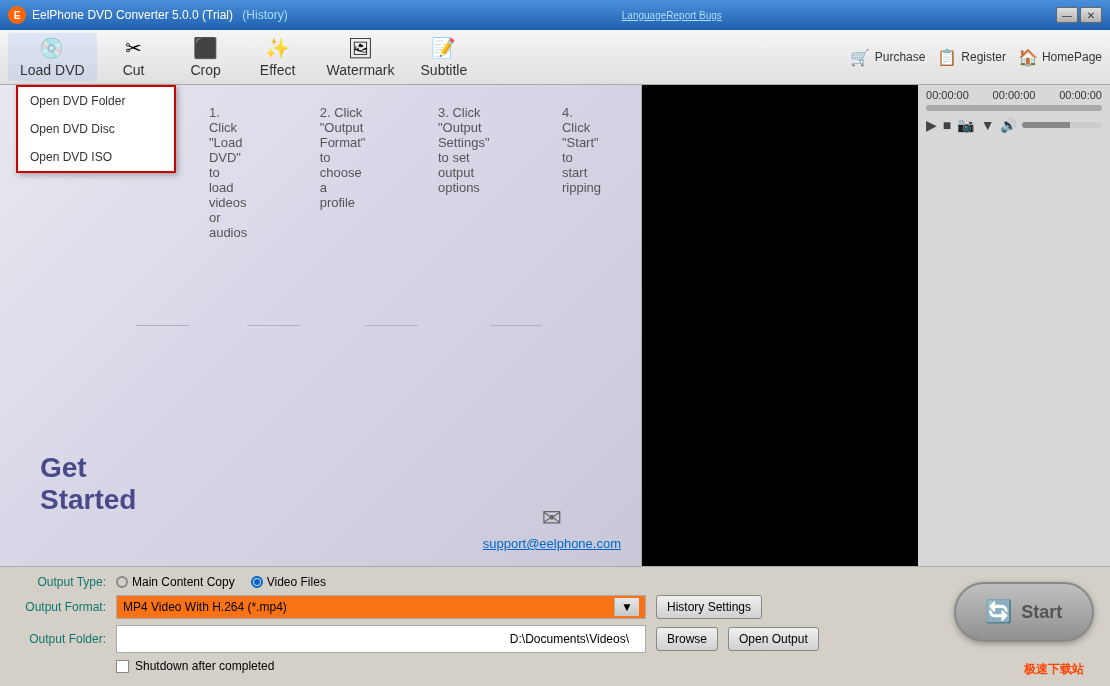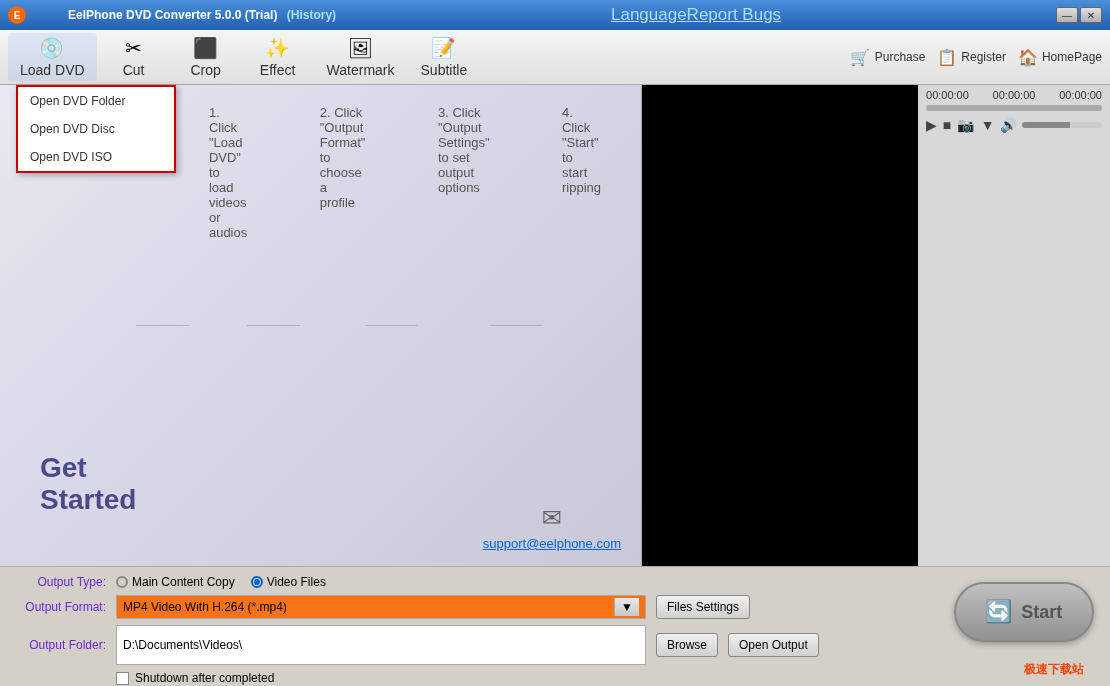--- a/index.html
+++ b/index.html
@@ -34,22 +34,21 @@
       border-radius: 50%;
       display: flex;
       align-items: center;
       justify-content: center;
       font-size: 10px;
       color: white;
       font-weight: bold;
     }
     #title-text {
       font-size: 12px;
-      font-weight: bold;
-      margin-left: 36px;
+      font-weight: normal;
     }
     #title-right {
       display: flex;
       gap: 2px;
     }
     .win-btn {
       width: 22px;
       height: 16px;
       background: linear-gradient(to bottom, #e0e0e0, #b0b0b0);
       border: 1px solid #666;
@@ -231,21 +230,21 @@
       gap: 6px;
     }
     .form-row {
       display: flex;
       align-items: center;
       gap: 10px;
     }
     .form-label {
       width: 90px;
       font-size: 12px;
-      color: #6d28d9;
+      color: #0f766e;
       text-align: right;
     }
     .radio-group {
       display: flex;
       gap: 16px;
       align-items: center;
     }
     .radio-option {
       display: flex;
       align-items: center;
@@ -304,25 +303,26 @@
       border-radius: 3px;
       padding: 0 10px;
       font-size: 12px;
       cursor: pointer;
       display: flex;
       align-items: center;
     }
     #folder-input {
       flex: 1;
       max-width: 530px;
-      height: 40px;
+      height: 28px;
       background: white;
       border: 1px solid #aaa;
-      padding: 2px 6px;
-      font-size: 12px;
+      padding: 2px 16px;
+      font-size: 12px;
+      justify-content: flex-end;
     }
     .checkbox-row {
       display: flex;
       align-items: center;
       gap: 6px;
       padding-left: 100px;
     }
     .checkbox-box {
       width: 13px;
       height: 13px;
@@ -381,21 +381,21 @@
     }
     .menu-item {
       padding: 7px 12px;
       cursor: pointer;
       font-size: 12px;
       color: #333;
     }
 
     
     #title-extra {
-      font-size: 17px;
+      font-size: 10px;
       color: #ddd;
       display: flex;
     }
     .title-extra-link {
       cursor: pointer;
       color: #aaddff;
       text-decoration: underline;
     }
 
     
@@ -530,21 +530,21 @@
         </div>
       </div>
     </div>
 
     <div id="format-row" class="form-row">
       <div class="form-label">Output Format:</div>
       <div class="format-select">
         <span>MP4 Video With H.264 (*.mp4)</span>
         <div class="dropdown-arrow">▼</div>
       </div>
-      <div class="action-btn">Files Settings</div>
+      <div class="action-btn">History Settings</div>
     </div>
 
     <div class="form-row">
       <div class="form-label">Output Folder:</div>
       <div class="format-select" id="folder-input">
         <span>D:\Documents\Videos\</span>
       </div>
       <div class="action-btn">Browse</div>
       <div class="action-btn">Open Output</div>
     </div>

